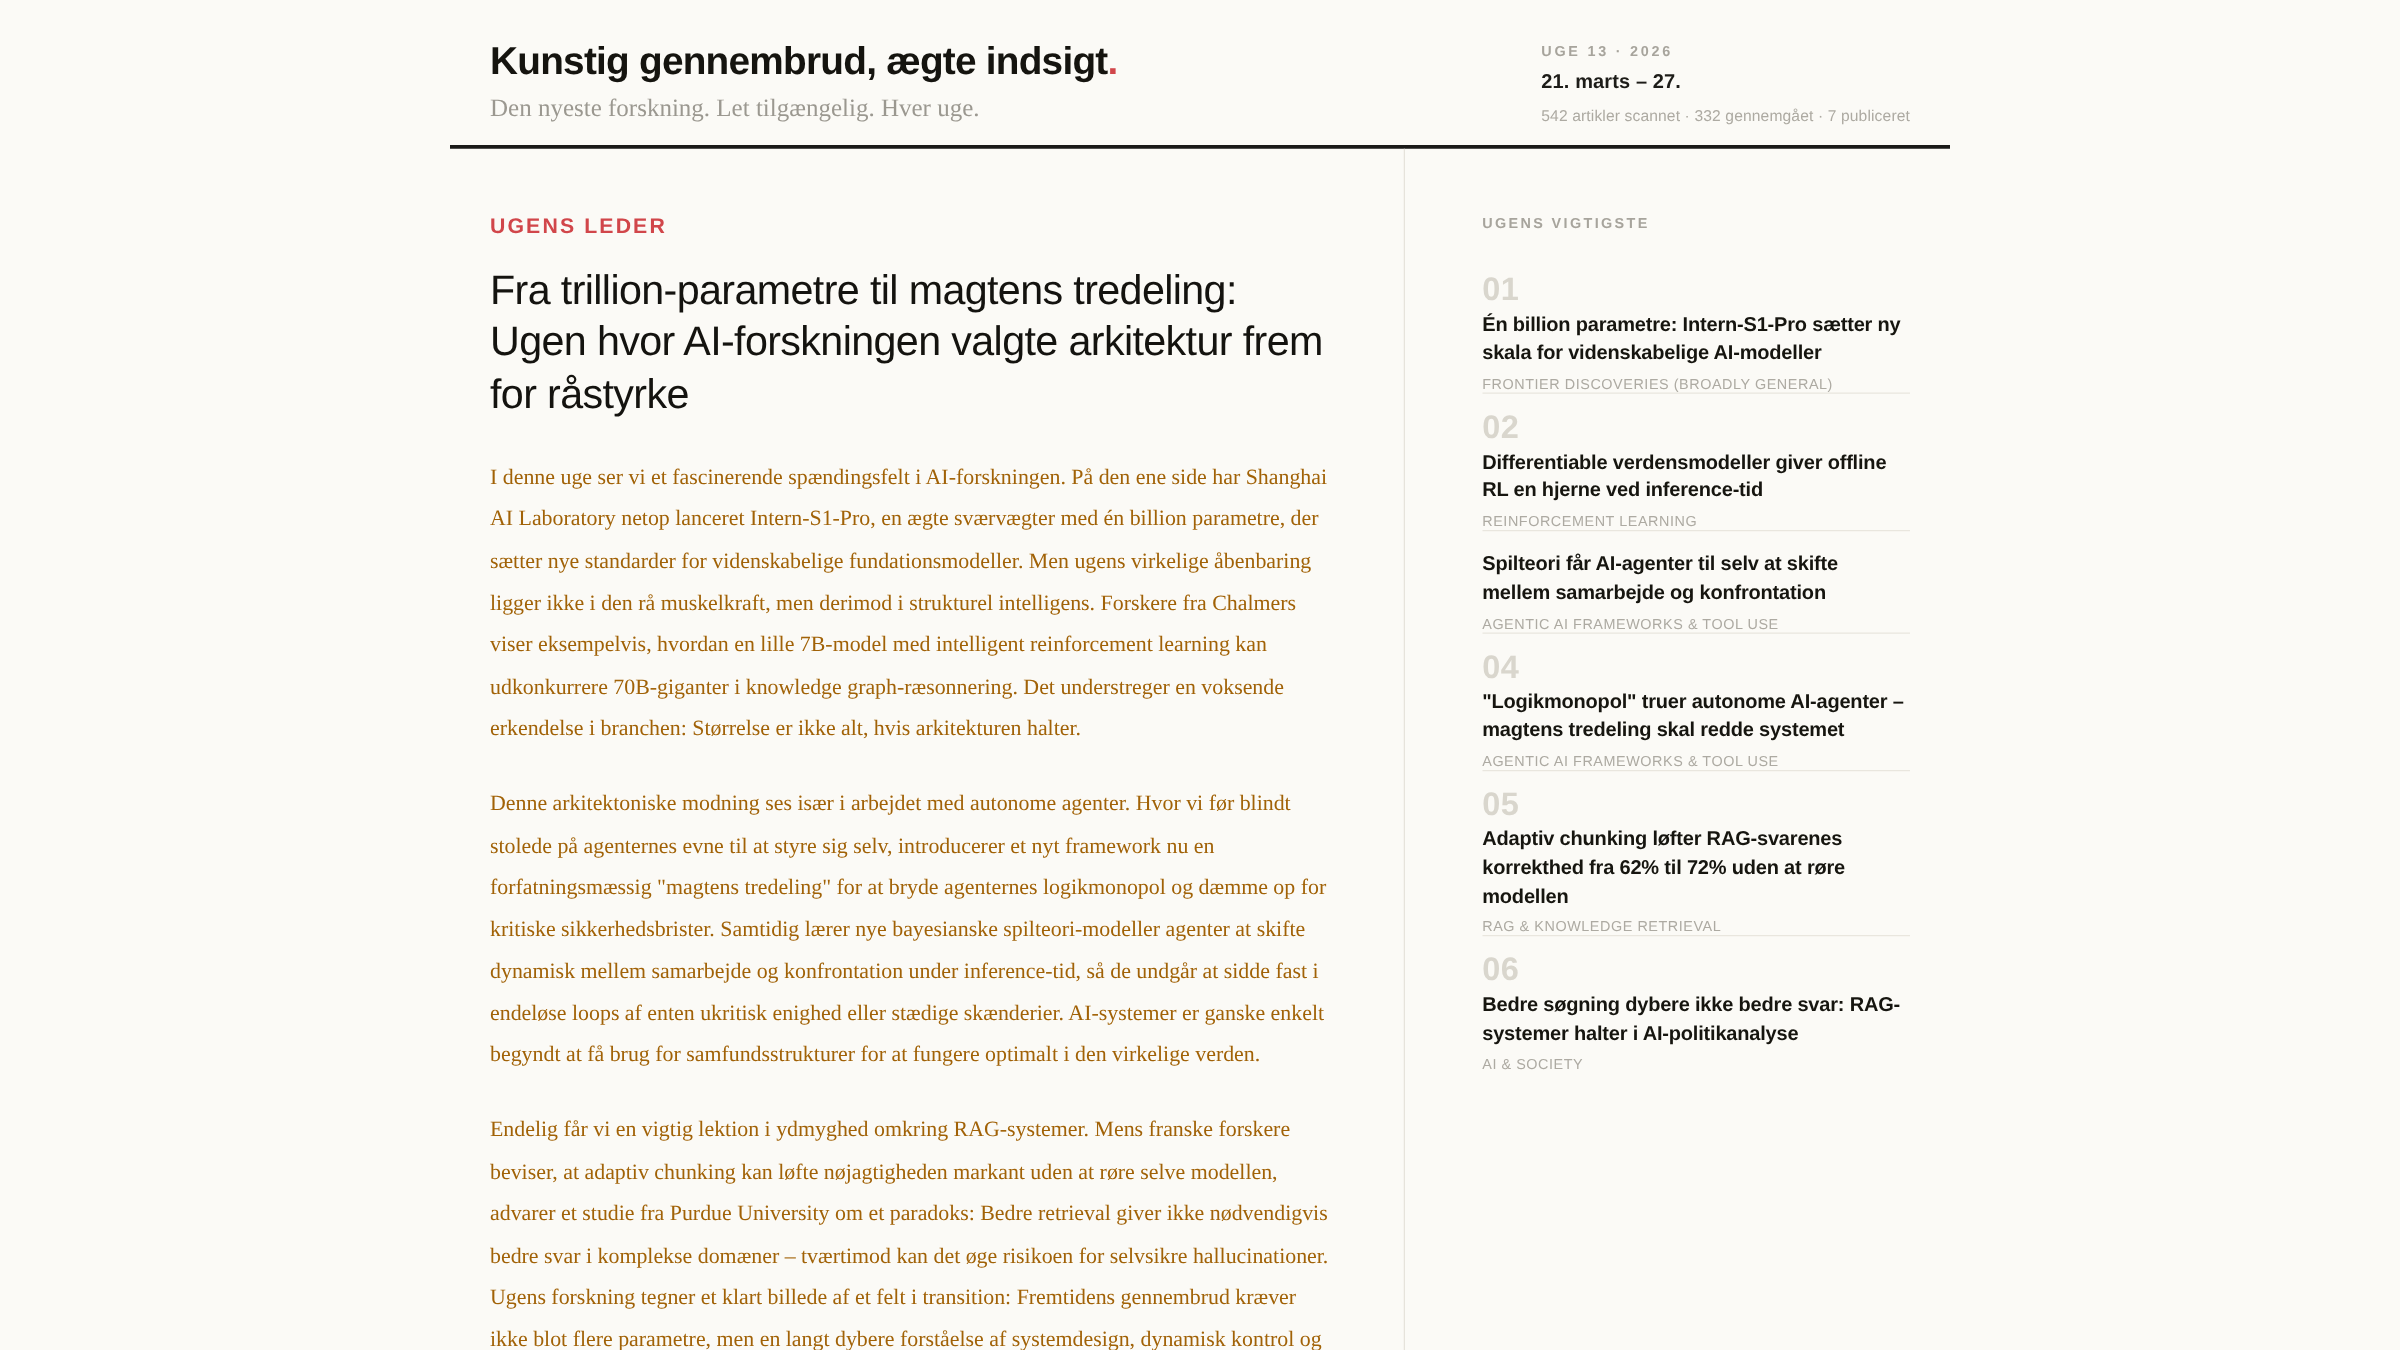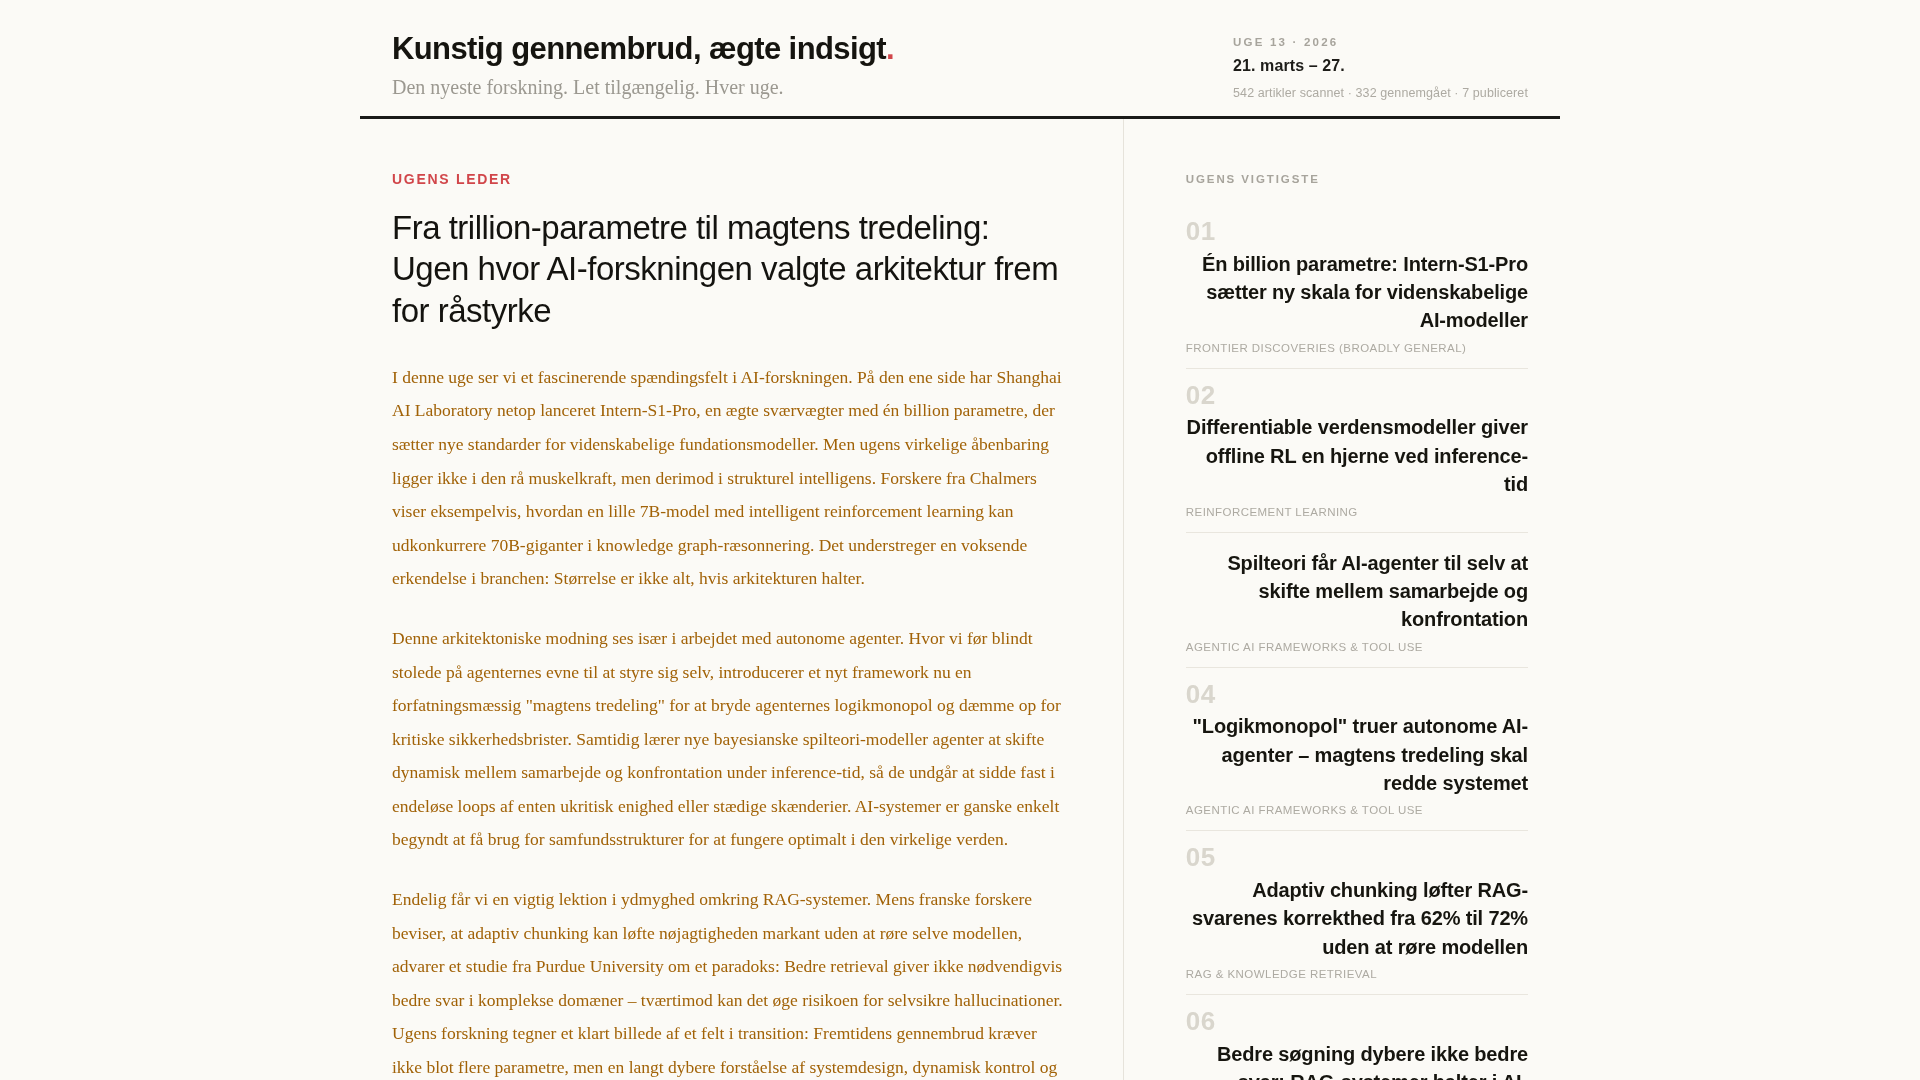--- a/index.html
+++ b/index.html
@@ -88,21 +88,21 @@
   .rail {
     width: 416px;
     box-sizing: border-box;
     padding-top: 54px;
     padding-left: 62px;
     border-left: 1px solid #e6e3db;
   }
 
   
   .kicker {
-    font-size: 14px;
+    font-size: 17px;
     font-weight: bold;
     letter-spacing: 1.7px;
     color: #d1464a;
     text-transform: uppercase;
   }
   .headline {
     margin: 20px 0 0 0;
     font-size: 33px;
     line-height: 1.25;
     font-weight: normal;
@@ -123,39 +123,38 @@
     font-size: 11.5px;
     font-weight: bold;
     letter-spacing: 1.9px;
     color: #a7a49c;
     text-transform: uppercase;
   }
   .rail-list {
     margin-top: 20px;
   }
   .rail-item {
-    padding: 12px 0 14px 0;
+    padding: 12px 0 0 0;
     border-bottom: 1px solid #e9e6de;
   }
   .rail-item:last-child { border-bottom: none; }
   .rail-rank {
     font-size: 26px;
     font-weight: bold;
     color: #d9d6cd;
     letter-spacing: 0.4px;
     line-height: 1.1;
   }
   .rail-title {
     margin-top: 4px;
-    font-size: 20px;
+    font-size: 16px;
     font-weight: bold;
     line-height: 1.42;
     color: #16150f;
     letter-spacing: -0.15px;
-    text-align: right;
   }
   .rail-cat {
     margin-top: 7px;
     font-size: 11.5px;
     letter-spacing: 0.45px;
     color: #adaaa2;
     text-transform: uppercase;
   }
 </style>
 </head>

